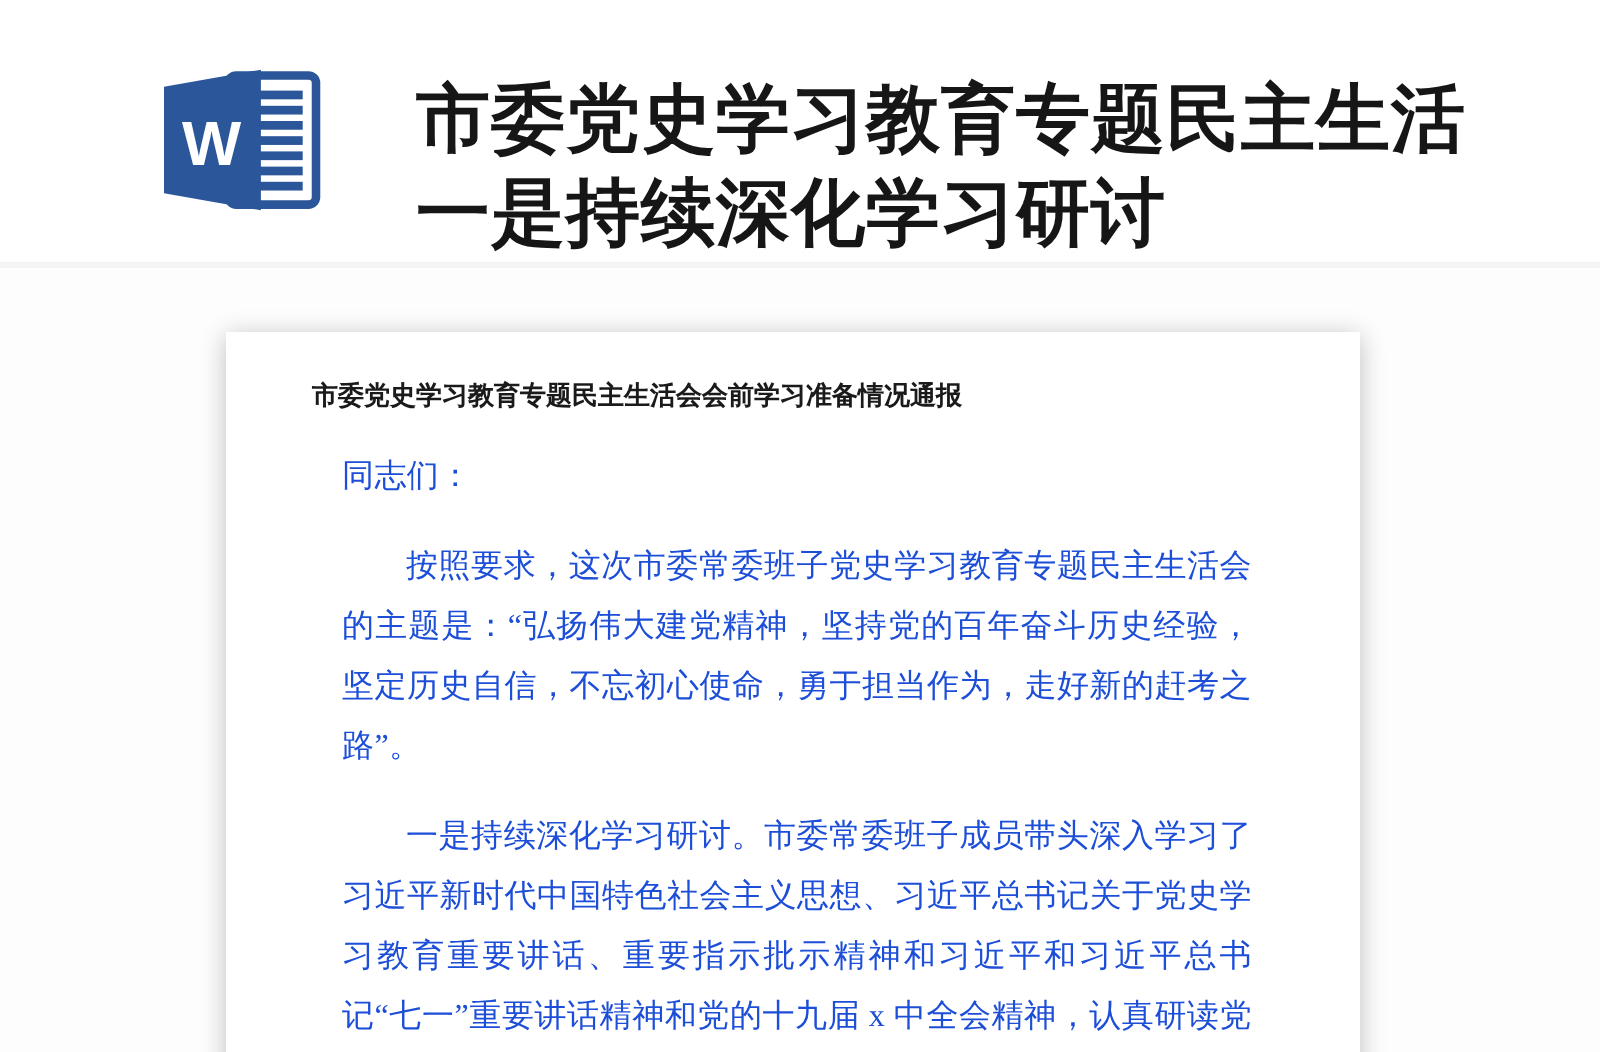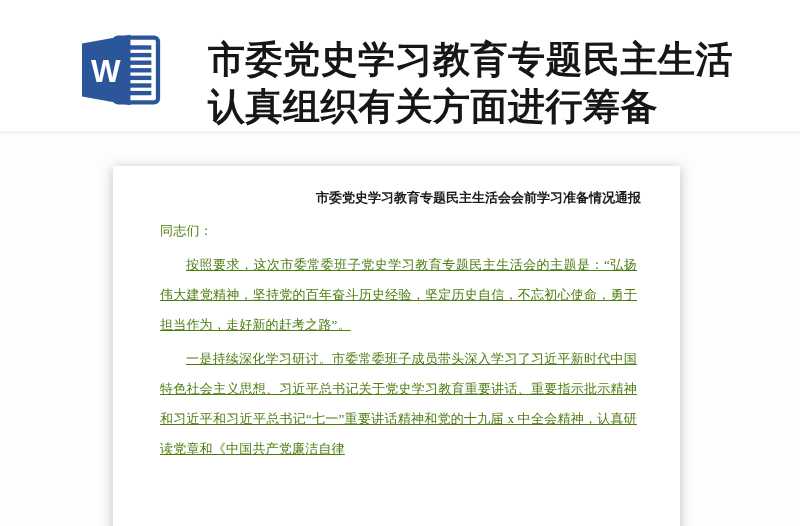--- a/index.html
+++ b/index.html
@@ -24,29 +24,29 @@
     background:#fdfdfd; border-top:3px solid #f4f4f4; box-sizing:border-box;
   }
   .page {
     position:absolute; left:113px; top:32px; width:567px; height:720px;
     background:#ffffff; box-sizing:border-box;
     padding:21px 39px 0 43px;
     box-shadow:0 2px 12px rgba(0,0,0,0.25);
   }
   .doc-title {
     margin:0 0 7px 0; font-size:13px; line-height:22px; font-weight:700;
-    text-align:right; color:#1a1a1a;
+    text-align:left; color:#1a1a1a;
     font-family:"Liberation Serif","DejaVu Serif",serif;
   }
   .doc-p {
-    margin:4px; font-size:13px; line-height:30px; color:#4d7c0f;
+    margin:15px; font-size:16px; line-height:30px; color:#1d4ed8;
     text-align:justify; letter-spacing:0.2px;
     font-family:"Liberation Serif","DejaVu Serif",serif;
   }
-  .doc-p.indent { text-indent:2em;text-decoration:underline; }
+  .doc-p.indent { text-indent:2em; }
 </style>
 </head>
 <body>
 
 <div class="app">
 
   <header class="header">
     <span class="word-icon">
       <svg viewBox="0 0 90 80" xmlns="http://www.w3.org/2000/svg">
 
@@ -60,21 +60,21 @@
           <rect x="48" y="54" width="30" height="4.6"></rect>
           <rect x="48" y="62" width="30" height="4.6"></rect>
         </g>
 
         <polygon points="5,12 56,3 56,77 5,68" fill="#2b579a"></polygon>
         <text x="30" y="53" font-size="33" font-weight="bold" fill="#ffffff" text-anchor="middle" font-family="Liberation Sans, DejaVu Sans, sans-serif">W</text>
       </svg>
     </span>
     <h1 class="page-title">
       <span class="line">市委党史学习教育专题民主生活</span>
-      <span class="line">认真组织有关方面进行筹备</span>
+      <span class="line">一是持续深化学习研讨</span>
     </h1>
   </header>
 
   <main class="preview">
     <div class="page">
       <h2 class="doc-title">市委党史学习教育专题民主生活会会前学习准备情况通报</h2>
       <p class="doc-p">同志们：</p>
       <p class="doc-p indent">按照要求，这次市委常委班子党史学习教育专题民主生活会的主题是：“弘扬伟大建党精神，坚持党的百年奋斗历史经验，坚定历史自信，不忘初心使命，勇于担当作为，走好新的赶考之路”。</p>
       <p class="doc-p indent">一是持续深化学习研讨。市委常委班子成员带头深入学习了习近平新时代中国特色社会主义思想、习近平总书记关于党史学习教育重要讲话、重要指示批示精神和习近平和习近平总书记“七一”重要讲话精神和党的十九届 x 中全会精神，认真研读党章和《中国共产党廉洁自律</p>
     </div>

